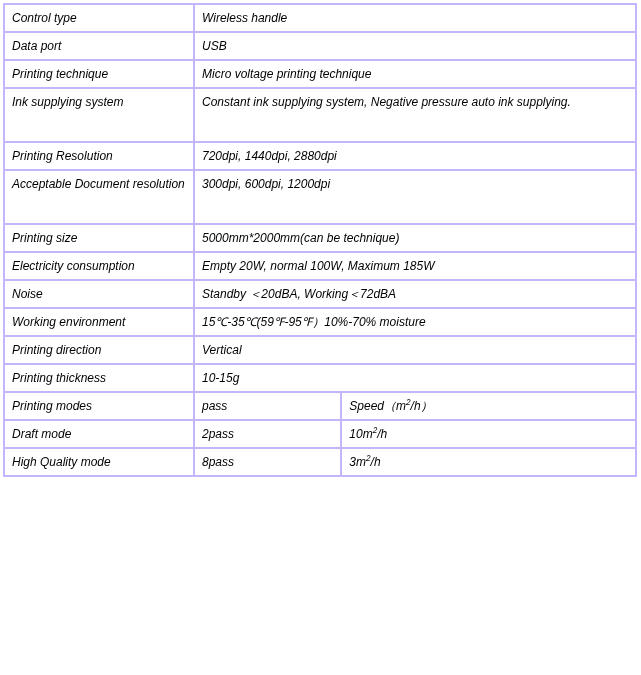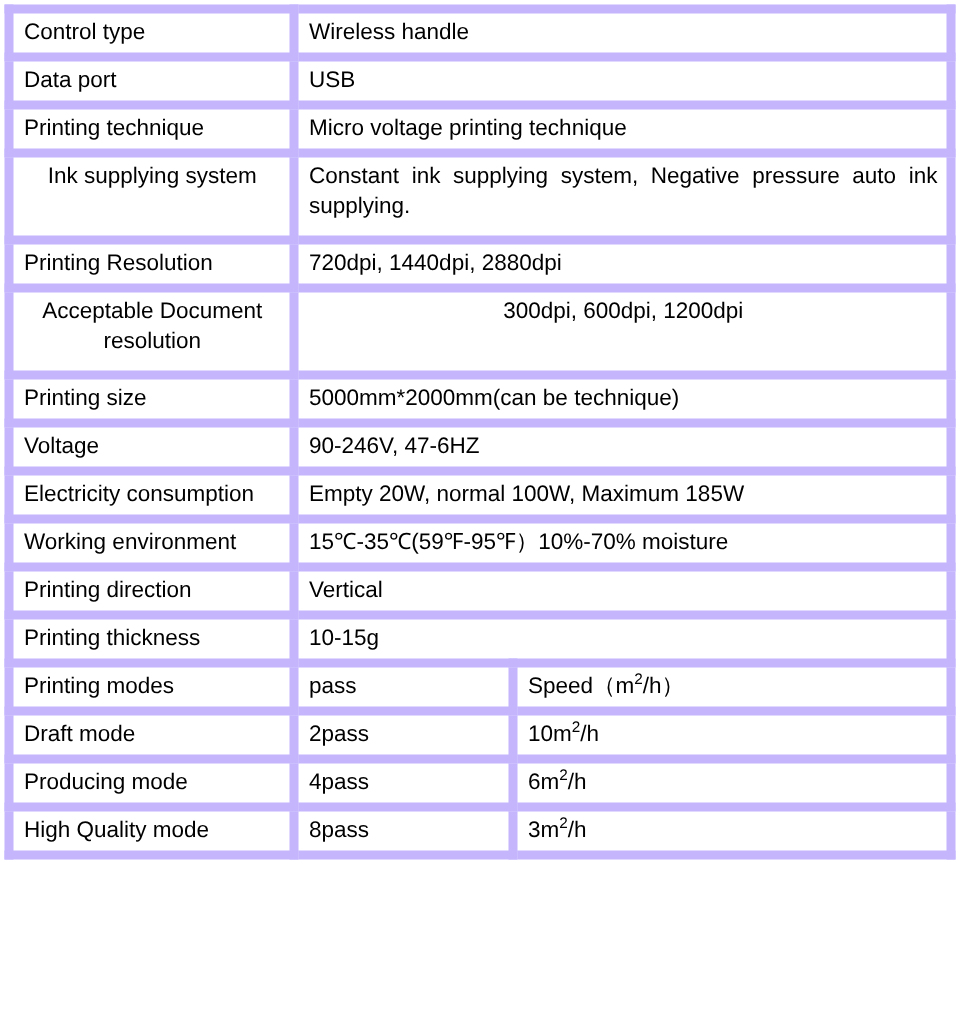--- a/index.html
+++ b/index.html
@@ -16,29 +16,30 @@
   }
   #spec-table {
     position: absolute;
     left: 3px;
     top: 3px;
     width: 634px;
     border-collapse: collapse;
     table-layout: fixed;
   }
   #spec-table td {
-    border: 6px solid #c4b5fd;
+    border: 2px solid #c4b5fd;
     padding: 3px 6px 3px 7px;
-    font-size: 15px;
+    font-size: 12px;
     line-height: 20px;
     vertical-align: top;
     word-wrap: break-word;
+    font-style: italic;
   }
   .r-std { height: 20px; }
-  .r-two { height: 46px; text-align: center; }
+  .r-two { height: 46px; }
   .justify { text-align: justify; text-align-last: left; }
   sup {
     font-size: 0.68em;
     vertical-align: super;
     line-height: 0;
   }
   col.c-label { width: 190px; }
 </style>
 </head>
 <body>
@@ -74,26 +75,26 @@
     </tr>
     <tr>
       <td class="r-two">Acceptable Document resolution</td>
       <td class="r-two" colspan="3">300dpi, 600dpi, 1200dpi</td>
     </tr>
     <tr>
       <td class="r-std">Printing size</td>
       <td class="r-std" colspan="3">5000mm*2000mm(can be technique)</td>
     </tr>
     <tr>
-      <td class="r-std">Voltage</td>
-      <td class="r-std" colspan="3">90-246V, 47-6HZ</td>
+      <td class="r-std">Electricity consumption</td>
+      <td class="r-std" colspan="3">Empty 20W, normal 100W, Maximum 185W</td>
     </tr>
     <tr>
-      <td class="r-std">Electricity consumption</td>
-      <td class="r-std" colspan="3">Empty 20W, normal 100W, Maximum 185W</td>
+      <td class="r-std">Noise</td>
+      <td class="r-std" colspan="3">Standby ＜20dBA, Working＜72dBA</td>
     </tr>
     <tr>
       <td class="r-std">Working environment</td>
       <td class="r-std" colspan="3">15℃-35℃(59℉-95℉）10%-70% moisture</td>
     </tr>
     <tr>
       <td class="r-std">Printing direction</td>
       <td class="r-std" colspan="3">Vertical</td>
     </tr>
     <tr>
@@ -106,25 +107,20 @@
       <td class="r-std" style="width:224px">pass</td>
       <td class="r-std" colspan="2"><span>Speed（m</span><sup>2</sup><span>/h）</span></td>
     </tr>
 
     <tr>
       <td class="r-std">Draft mode</td>
       <td class="r-std">2pass</td>
       <td class="r-std" colspan="2"><span>10m</span><sup>2</sup><span>/h</span></td>
     </tr>
 
-    <tr>
-      <td class="r-std">Producing mode</td>
-      <td class="r-std">4pass</td>
-      <td class="r-std" colspan="2"><span>6m</span><sup>2</sup><span>/h</span></td>
-    </tr>
 
     <tr>
       <td class="r-std">High Quality mode</td>
       <td class="r-std">8pass</td>
       <td class="r-std" colspan="2"><span>3m</span><sup>2</sup><span>/h</span></td>
     </tr>
 
 
   </tbody>
 </table>

